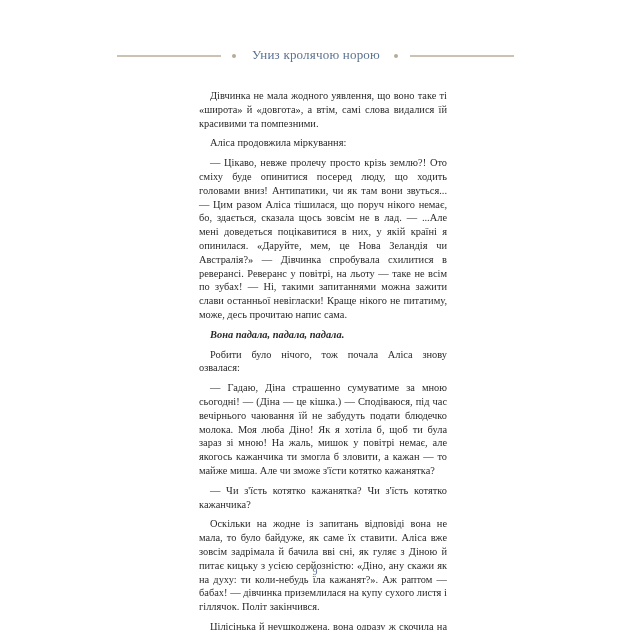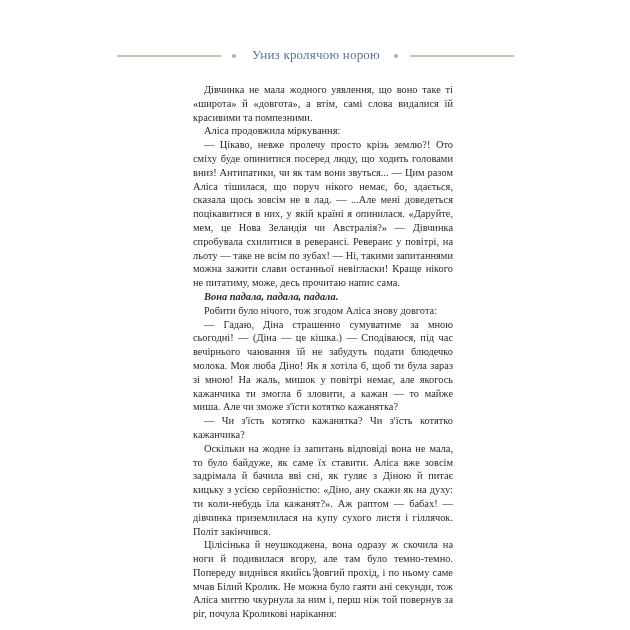--- a/index.html
+++ b/index.html
@@ -22,21 +22,21 @@
   .dot.right { left: 394px; }
   .running-title {
     position: absolute; left: 246px; width: 140px; top: 3px; text-align: center;
     font-family: "Liberation Serif", serif; font-size: 13px; color: #5a7290; letter-spacing: 0.2px;
   }
   .body-text {
     position: absolute; left: 193px; top: 83px; width: 260px;
     font-family: "Liberation Serif", serif; font-size: 10.4px; line-height: 13.8px; color: #2a2a2a;
     text-align: justify;
   }
-  .body-text p { margin: 0; text-indent: 11px; hyphens: manual; }
+  .body-text p { margin: 6px; text-indent: 11px; hyphens: manual; }
   .body-text p.italic { font-style: italic; font-weight: bold; }
   .page-number {
     position: absolute; top: 566px; left: 0; width: 630px; text-align: center;
     font-family: "Liberation Serif", serif; font-size: 10px; color: #5a7290;
   }
 </style>
 </head>
 <body>
 
 <div class="header">
@@ -45,20 +45,20 @@
   <div class="running-title">Униз кролячою норою</div>
   <div class="dot right"></div>
   <div class="rule right"></div>
 </div>
 
 <div class="body-text">
   <p>Дівчинка не мала жодного уявлення, що воно таке ті «широта» й «довгота», а втім, самі слова видалися їй красивими та помпезними.</p>
   <p>Аліса продовжила міркування:</p>
   <p>— Цікаво, невже пролечу просто крізь землю?! Ото сміху буде опинитися посеред люду, що ходить головами вниз! Антипатики, чи як там вони звуться... — Цим разом Аліса тішилася, що поруч нікого немає, бо, здається, сказала щось зовсім не в лад. — ...Але мені доведеться поцікавитися в них, у якій країні я опинилася. «Даруйте, мем, це Нова Зеландія чи Австралія?» — Дівчинка спробувала схилитися в реверансі. Реверанс у повітрі, на льоту — таке не всім по зубах! — Ні, такими запитаннями можна зажити слави останньої невігласки! Краще нікого не питатиму, може, десь прочитаю напис сама.</p>
   <p class="italic">Вона падала, падала, падала.</p>
-  <p>Робити було нічого, тож згодом Аліса знову довгота:</p>
+  <p>Робити було нічого, тож почала Аліса знову озвалася:</p>
   <p>— Гадаю, Діна страшенно сумуватиме за мною сьогодні! — (Діна — це кішка.) — Сподіваюся, під час вечірнього чаювання їй не забудуть подати блюдечко молока. Моя люба Діно! Як я хотіла б, щоб ти була зараз зі мною! На жаль, мишок у повітрі немає, але якогось кажанчика ти змогла б зловити, а кажан — то майже миша. Але чи зможе з'їсти котятко кажанятка?</p>
   <p>— Чи з'їсть котятко кажанятка? Чи з'їсть котятко кажанчика?</p>
   <p>Оскільки на жодне із запитань відповіді вона не мала, то було байдуже, як саме їх ставити. Аліса вже зовсім задрімала й бачила вві сні, як гуляє з Діною й питає кицьку з усією серйозністю: «Діно, ану скажи як на духу: ти коли-небудь їла кажанят?». Аж раптом — бабах! — дівчинка приземлилася на купу сухого листя і гіллячок. Політ закінчився.</p>
   <p>Цілісінька й неушкоджена, вона одразу ж скочила на ноги й подивилася вгору, але там було темно-темно. Попереду виднівся якийсь довгий прохід, і по ньому саме мчав Білий Кролик. Не можна було гаяти ані секунди, тож Аліса миттю чкурнула за ним і, перш ніж той повернув за ріг, почула Кроликові нарікання:</p>
 </div>
 
 <div class="page-number">9</div>
 
 </body></html>

